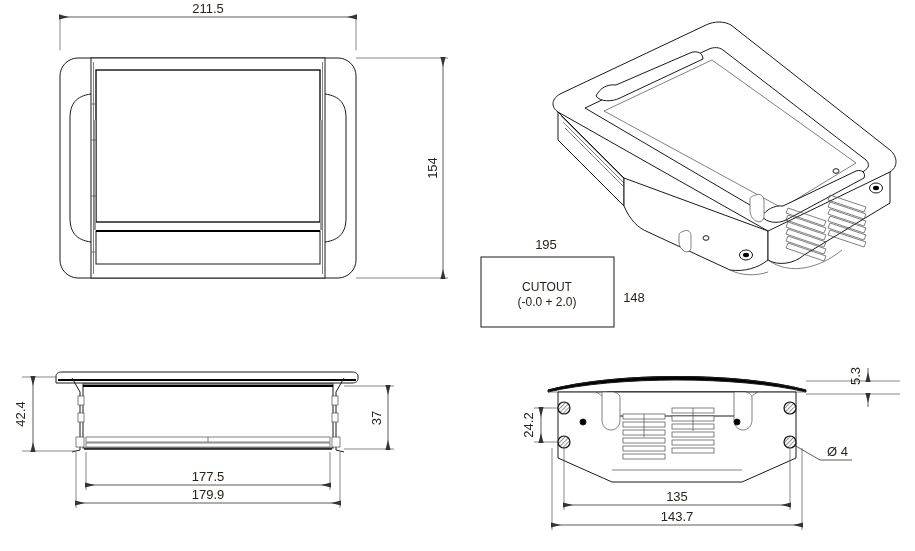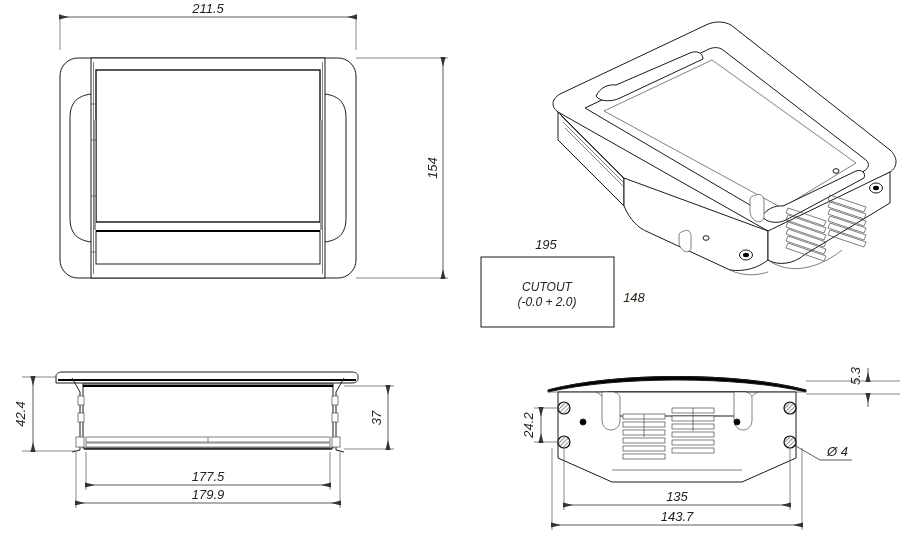--- a/index.html
+++ b/index.html
@@ -13,21 +13,20 @@
     height: 551px;
     position: relative;
     font-family: "Liberation Sans", sans-serif;
     overflow: hidden;
   }
   #drawing-root {
     position: absolute;
     left: 0; top: 0;
     width: 790px;
     height: 551px;
-    font-style: italic;
   }
   svg.sheet {
     display: block;
     width: 915px;
     height: 551px;
   }
   .dimtext {
     font-family: "Liberation Sans", sans-serif;
     font-size: 13px;
     fill: #2b2118;

